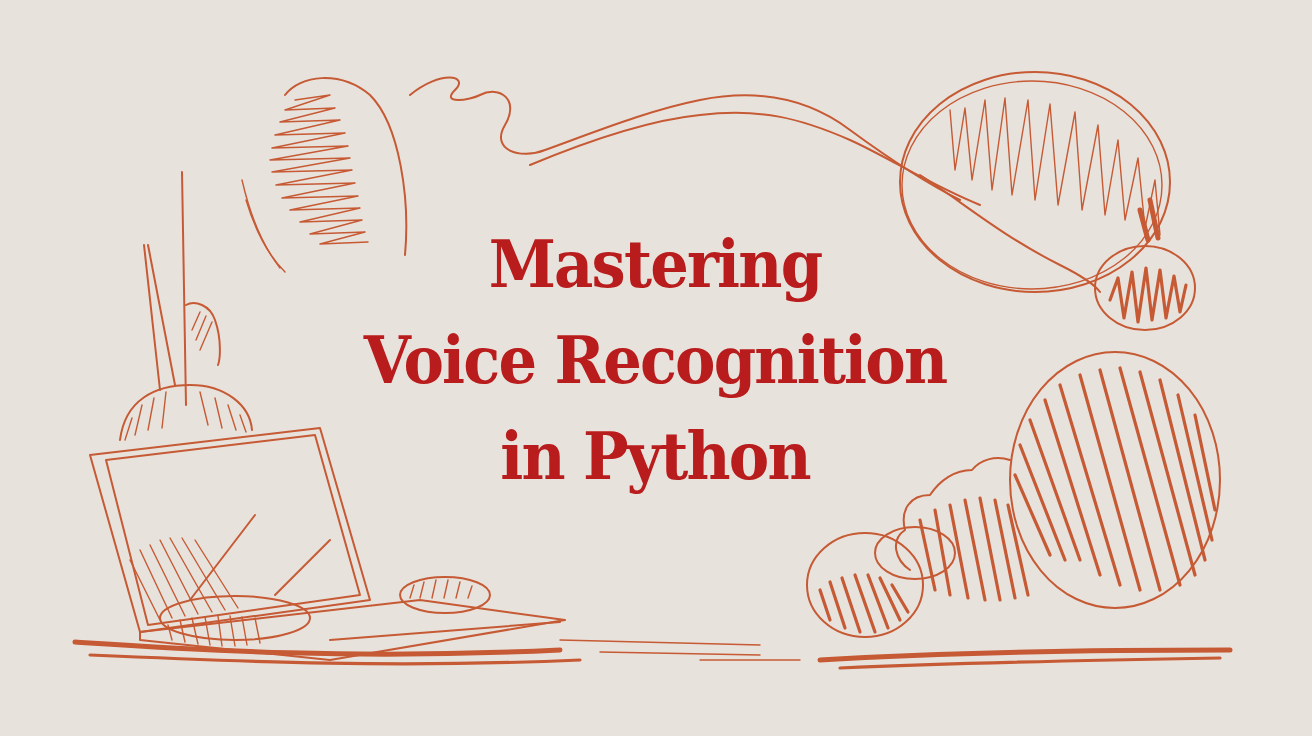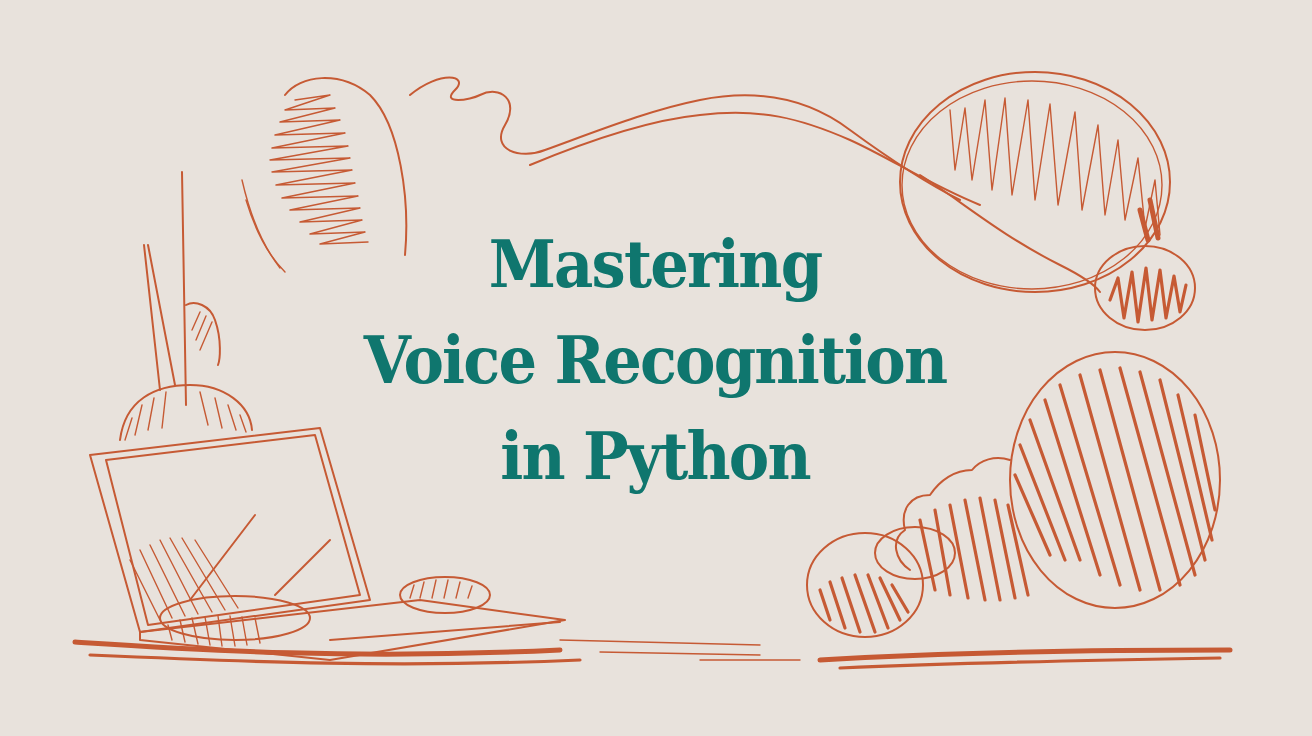--- a/index.html
+++ b/index.html
@@ -14,21 +14,21 @@
       fill: none; stroke: #c65a34; stroke-width: 2; stroke-linecap: round; stroke-linejoin: round;
     }
     .sketch .thin { stroke-width: 1.4; }
     .sketch .thick { stroke-width: 3.2; }
     .sketch .heavy { stroke-width: 5; }
     .title {
       position: absolute; left: 290px; top: 216px; width: 730px;
       text-align: center;
       font-family: "DejaVu Serif", "Liberation Serif", serif;
       font-weight: bold;
-      color: #0f766e;
+      color: #b91c1c;
       letter-spacing: -2px;
     }
     .title .line {
       display: block;
       font-size: 66px;
       line-height: 96px;
       transform: scaleX(0.92);
       transform-origin: center;
     }
   </style>

